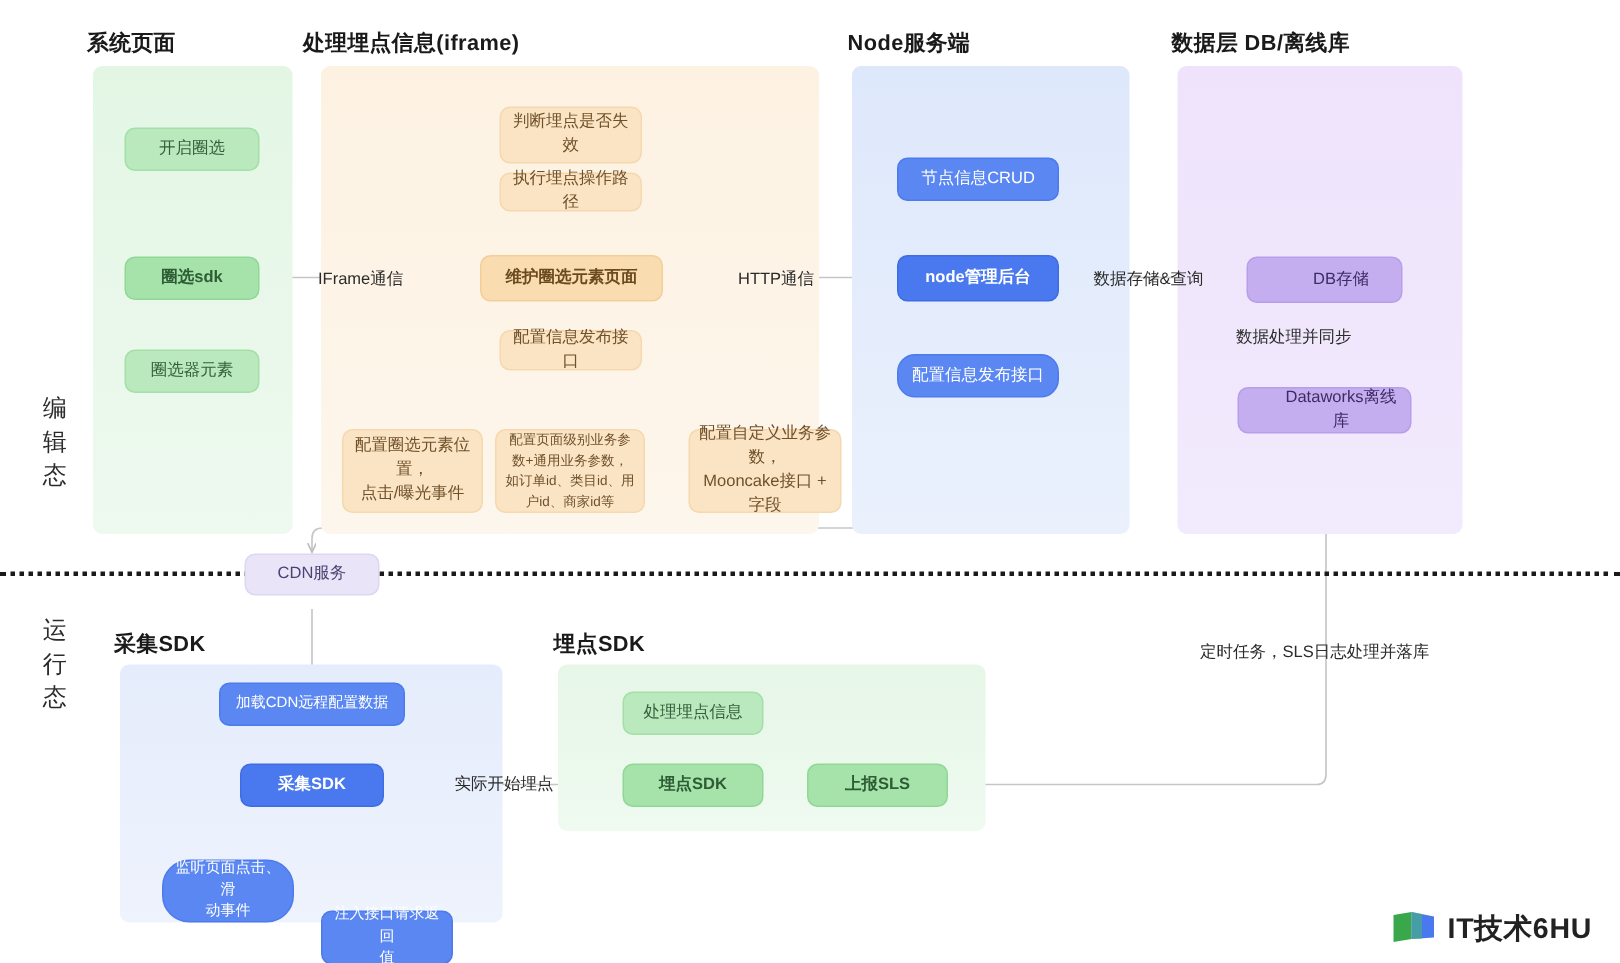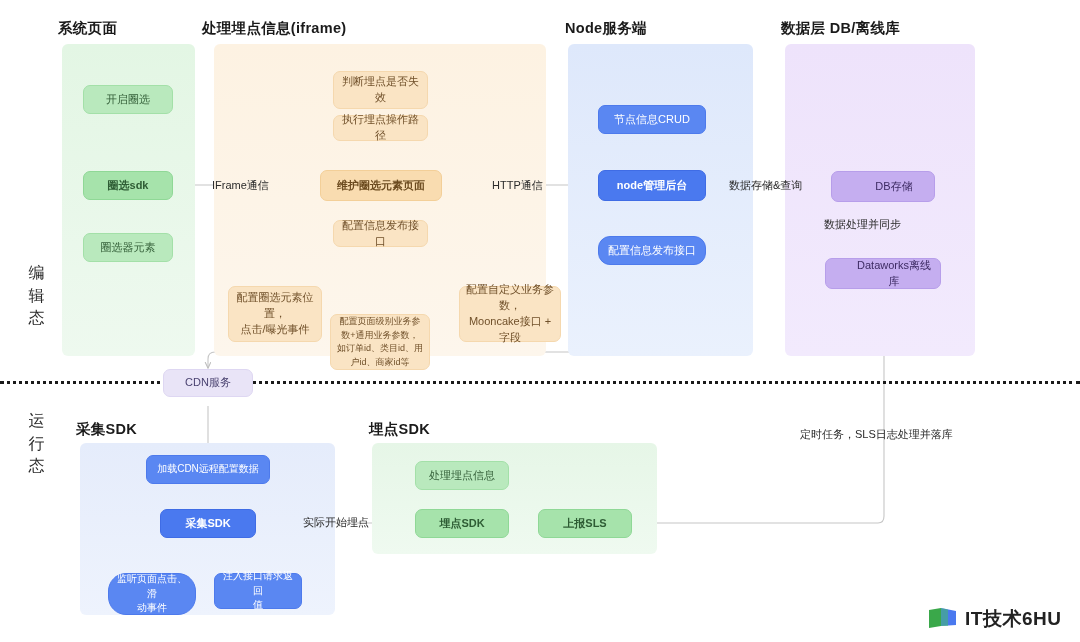--- a/index.html
+++ b/index.html
@@ -73,21 +73,21 @@
   .n-blue-soft {
     background: #5a87f2; color: #ffffff; border: 1px solid #4d7aec;
   }
   .n-purple {
     background: #c5aef0; color: #3d2b63; border: 1px solid #b79eea; padding-left: 28px;
   }
   .n-purple-pale {
     background: #e9e4f7; color: #4a4270; border: 1px solid #ded7f2;
   }
   .bold { font-weight: bold; }
-  .tiny { font-size: 9px; line-height: 1.5; margin-top: 28px; }
+  .tiny { font-size: 9px; line-height: 1.5; }
   .sm   { font-size: 10px; }
 
   
   .edge-label {
     position: absolute;
     font-size: 11px;
     color: #2b2b2b;
     white-space: nowrap;
     background: transparent;
   }
@@ -213,21 +213,21 @@
   <div class="col-title" style="left:76px; top:420px;">采集SDK</div>
   <div class="col-title" style="left:369px; top:420px;">埋点SDK</div>
 
   <div class="panel panel-bluelt" style="left:80px;  top:443px; width:255px; height:172px;"></div>
   <div class="panel panel-greenlt" style="left:372px; top:443px; width:285px; height:111px;"></div>
 
   <div class="node n-blue-soft sm" style="left:146px; top:455px; width:124px; height:29px;">加载CDN远程配置数据</div>
   <div class="node n-blue bold" style="left:160px; top:509px; width:96px; height:29px;">采集SDK</div>
   <div class="node n-blue-soft sm" style="left:108px; top:573px; width:88px; height:42px;border-radius:18px;">监听页面点击、滑
 动事件</div>
-  <div class="node n-blue-soft sm" style="left:214px; top:573px; width:88px; height:36px;font-family:Liberation Serif, serif;">注入接口请求返回
+  <div class="node n-blue-soft sm" style="left:214px; top:607px; width:88px; height:36px;font-family:Liberation Serif, serif;">注入接口请求返回
 值</div>
 
   <div class="node n-green-soft" style="left:415px; top:461px; width:94px; height:29px;">处理埋点信息</div>
   <div class="node n-green bold" style="left:415px; top:509px; width:94px; height:29px;">埋点SDK</div>
   <div class="node n-green bold" style="left:538px; top:509px; width:94px; height:29px;">上报SLS</div>
 
   <div class="edge-label" style="left:212px; top:178px;">IFrame通信</div>
   <div class="edge-label" style="left:492px; top:178px;">HTTP通信</div>
   <div class="edge-label" style="left:729px; top:178px;">数据存储&amp;查询</div>
   <div class="edge-label" style="left:824px; top:217px;">数据处理并同步</div>

